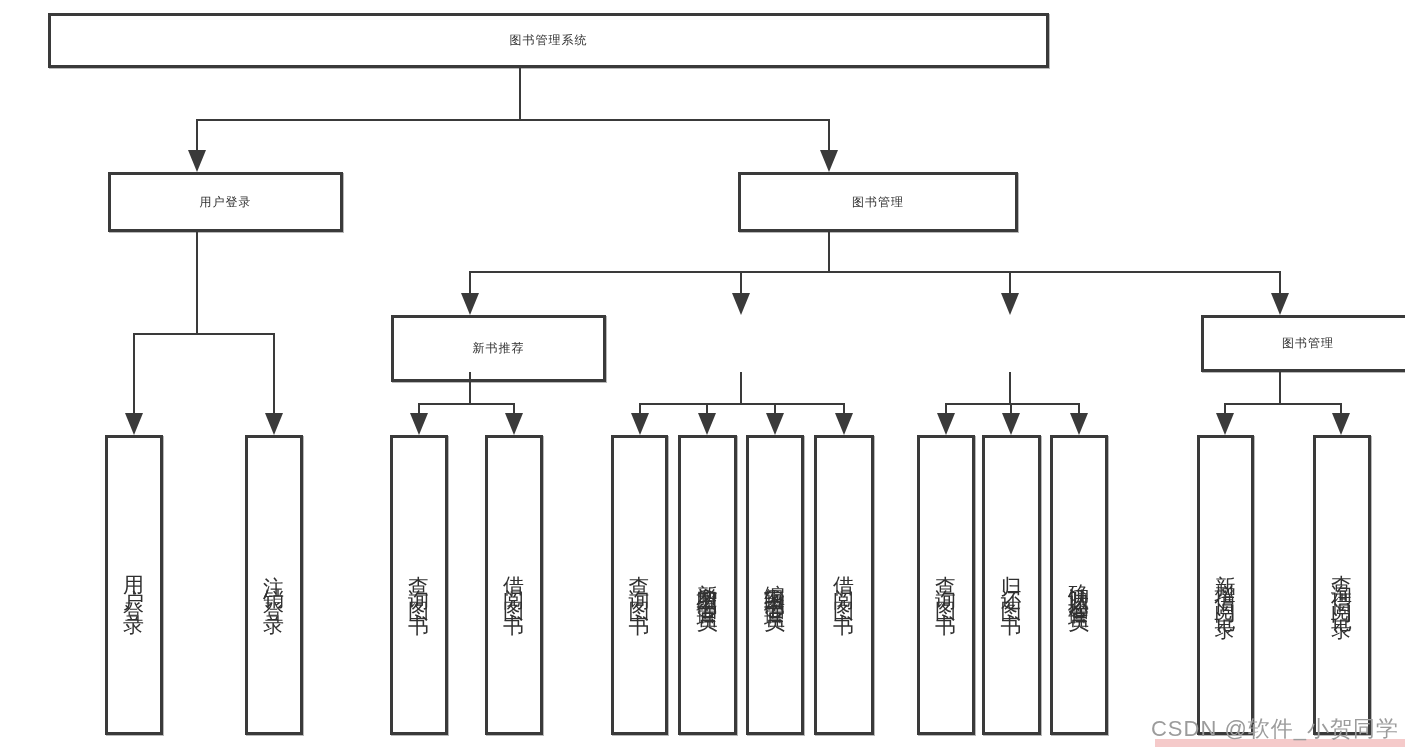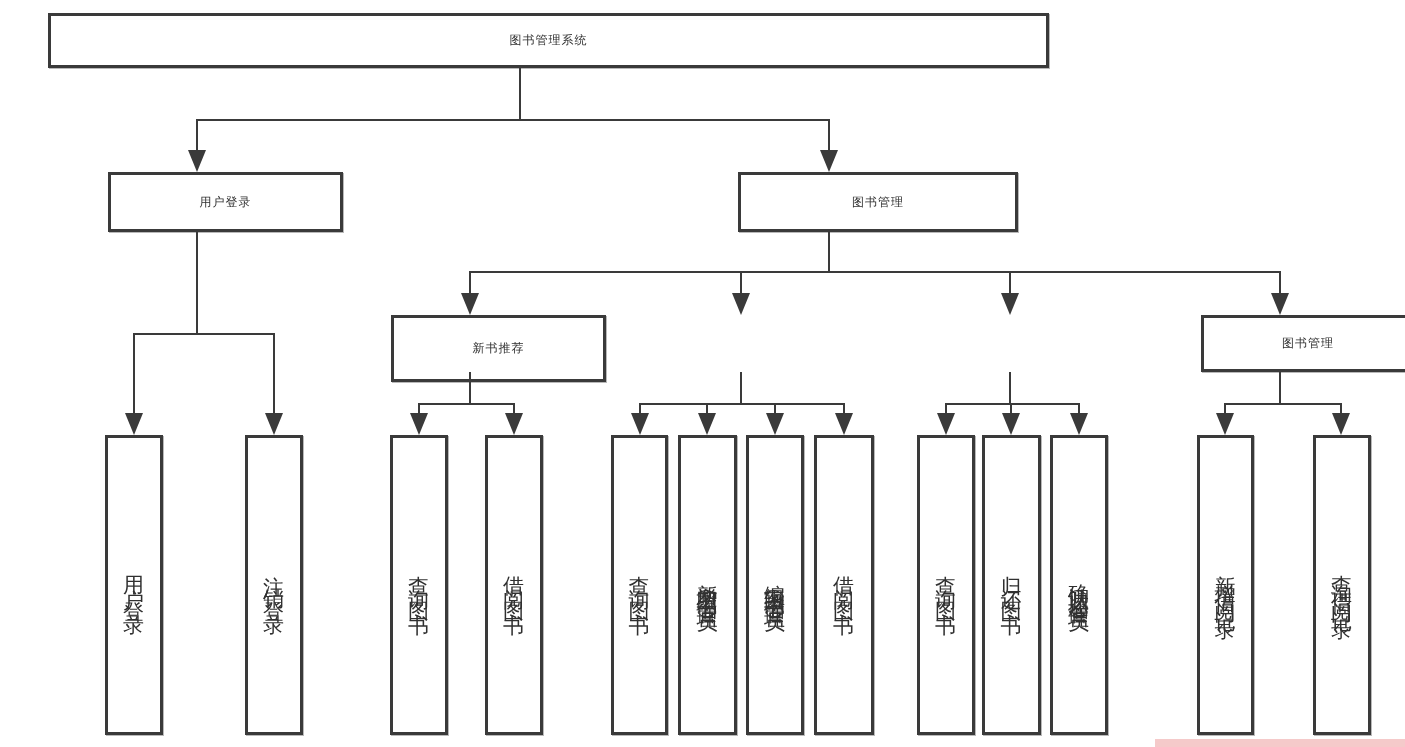--- a/index.html
+++ b/index.html
@@ -179,14 +179,15 @@
   </div>
 
   <div class="vbox" style="left:1197px;width:57px">
     <span class="vtext med">新增借阅记录</span>
   </div>
   <div class="vbox" style="left:1313px;width:58px">
     <span class="vtext med">查询借阅记录</span>
   </div>
 
   <div class="accent-strip"></div>
+  <div class="watermark">CSDN @软件_小贺同学</div>
 
 </div>
 
 </body></html>

